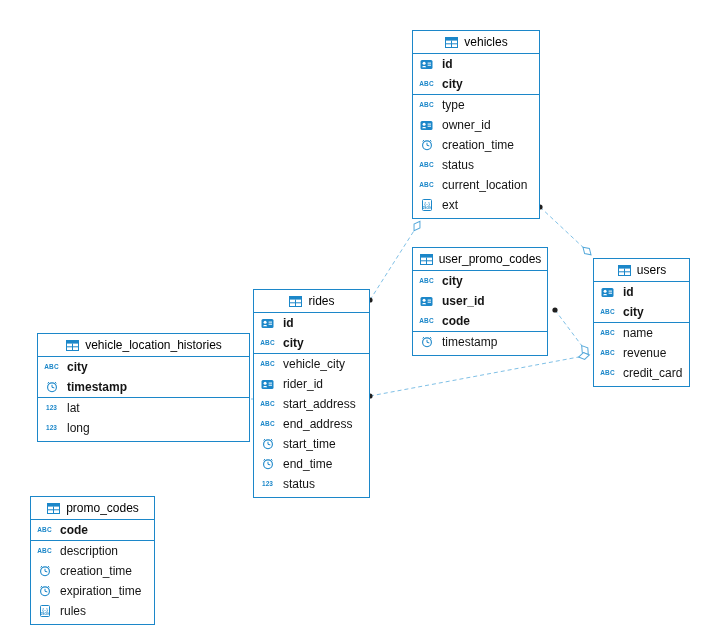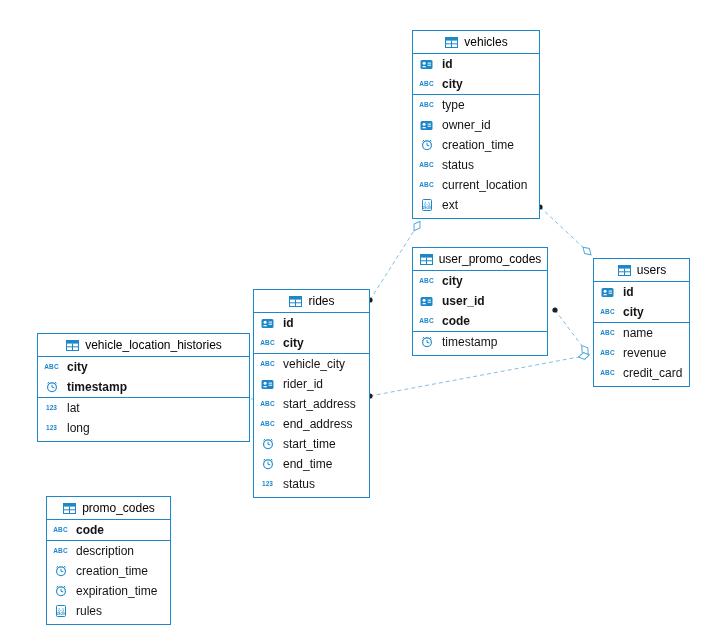--- a/index.html
+++ b/index.html
@@ -355,21 +355,21 @@
           </span>
           <span class="label">lat</span>
         </div>
         <div class="row">
           <span class="icon">
             <span class="txt-icon">123</span>
           </span>
           <span class="label">long</span>
         </div>
       </div>
-      <div class="tbl" style="left: 30px; top: 496px; width: 125px; margin-left: 16px;">
+      <div class="tbl" style="left: 30px; top: 496px; width: 125px;">
         <div class="tbl-header">
           <span class="icon">
             <svg width="13" height="11" viewBox="0 0 13 11">
               <rect x="0.5" y="0.5" width="12" height="10" fill="#ffffff" stroke="#1c87c9"></rect>
               <rect x="1" y="1" width="11" height="2.6" fill="#1c87c9"></rect>
               <line x1="6.5" y1="3.5" x2="6.5" y2="10" stroke="#1c87c9"></line>
               <line x1="1" y1="6.8" x2="12" y2="6.8" stroke="#1c87c9"></line>
             </svg>
           </span>
           <span>promo_codes</span>

